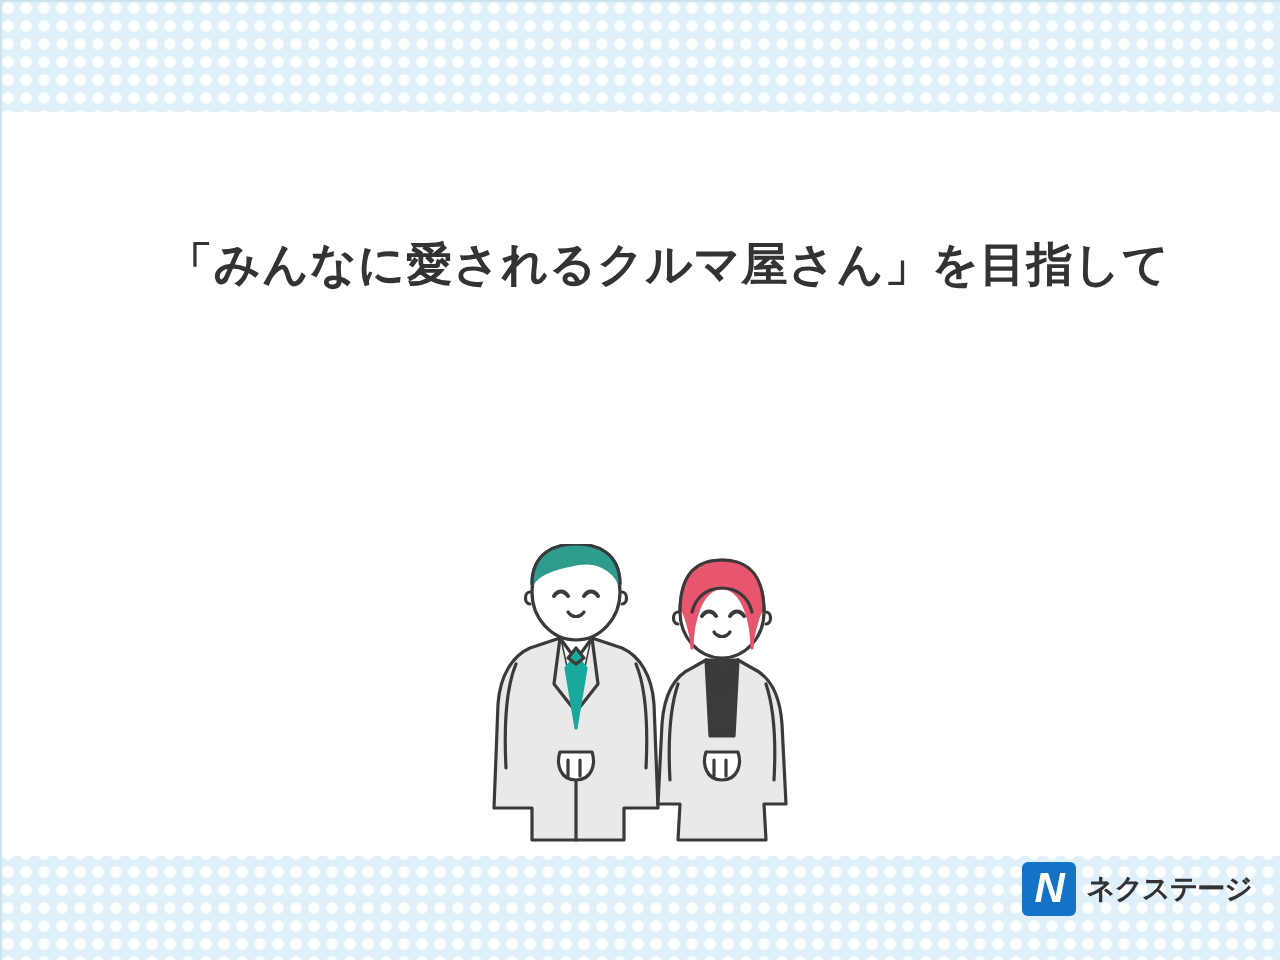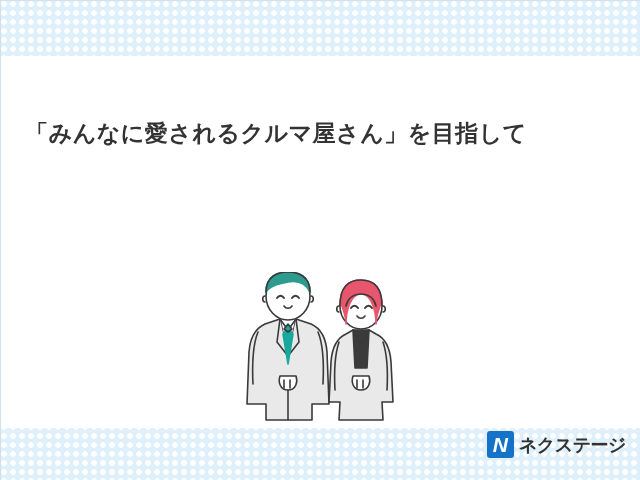--- a/index.html
+++ b/index.html
@@ -31,21 +31,22 @@
     width: 640px;
     height: 372px;
     background: #ffffff;
   }
   
   #headline-block {
     position: absolute;
     left: 0;
     top: 118px;
     width: 552px;
-    text-align: center;
+    text-align: right;
+    padding-left: 33px;
   }
   #headline-sub {
     font-family: "DejaVu Sans", "Liberation Sans", sans-serif;
     font-size: 23px;
     line-height: 30px;
     font-weight: 700;
     color: #333333;
     letter-spacing: 0.5px;
     white-space: nowrap;
   }
@@ -90,21 +91,21 @@
     color: #ffffff;
     font-family: "Liberation Sans", sans-serif;
     font-weight: 700;
     font-size: 21px;
     line-height: 27px;
     text-align: center;
     font-style: italic;
   }
   #logo-text {
     font-family: Liberation Serif, serif;
-    font-size: 18px;
+    font-size: 14px;
     font-weight: 700;
     color: #333333;
     letter-spacing: -0.5px;
     white-space: nowrap;
   }
   
   #edge {
     position: absolute;
     left: 0; top: 0;
     width: 639px;

